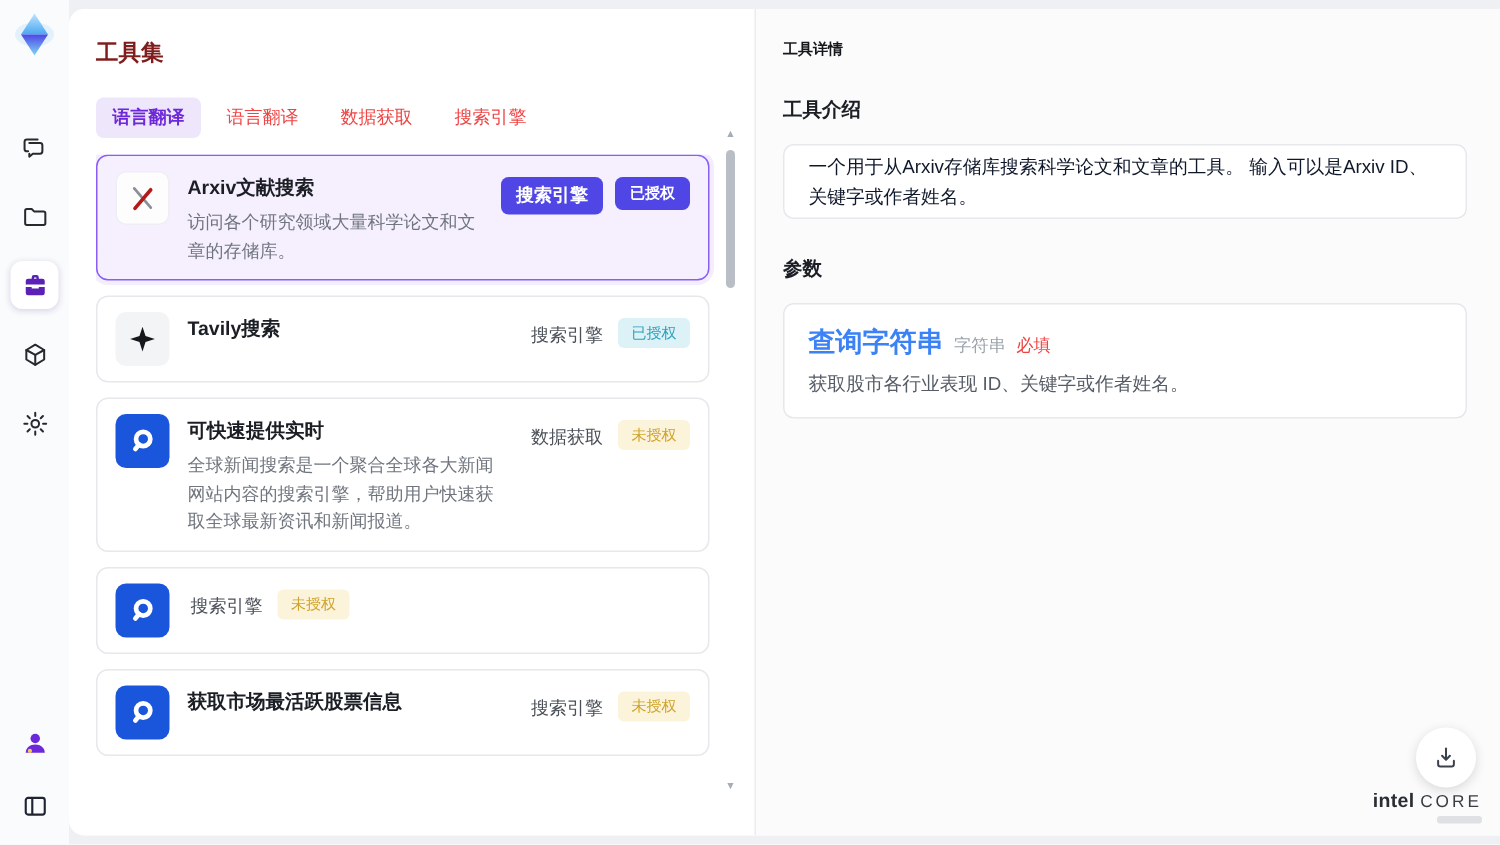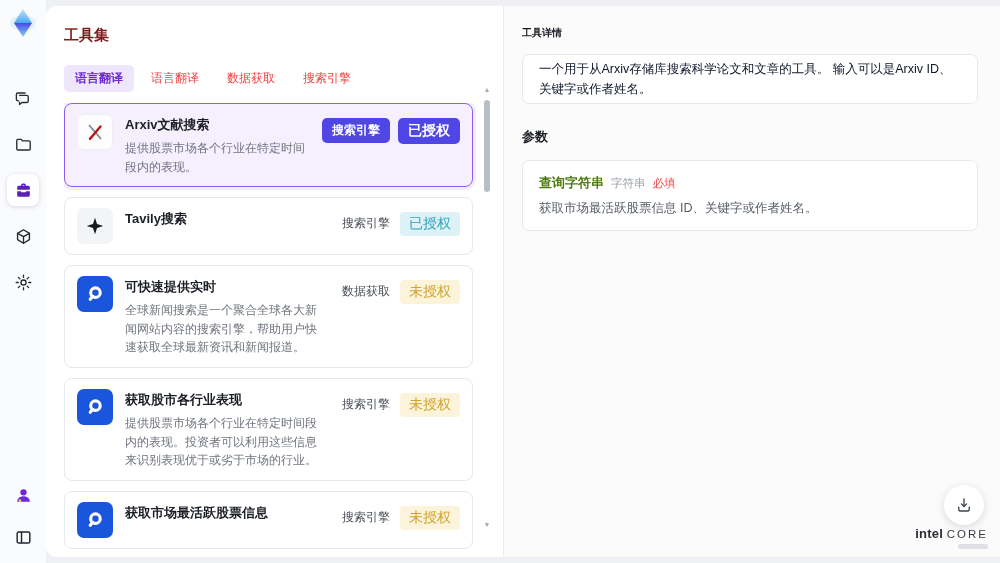--- a/index.html
+++ b/index.html
@@ -37,40 +37,40 @@
                align-items:center; justify-content:center; background:#f4f5f7; }
   .tool-icon svg { width:22px; height:22px; }
   .tool-icon.icon-arxiv { background:#fdfdfd; border:1px solid #f0eef5; }
   .tool-icon.icon-tavily { background:#f3f4f6; }
   .tool-icon.icon-bluesearch { background:var(--icon-blue); }
   .tool-main { flex:1 1 auto; min-width:0; }
   .tool-name { font-size:13px; font-weight:bold; color:#1b1e24; margin-top:2px; }
   .tool-desc { font-size:12px; color:#70757e; line-height:1.55; margin-top:5px; }
   .tool-badges { flex:0 0 auto; display:flex; gap:8px; align-items:flex-start; padding-top:4px; }
   .cat { font-size:12px; color:#4b5058; padding:3px 2px; white-space:nowrap; }
-  .auth { font-size:14px; padding:3px 9px; border-radius:4px; white-space:nowrap; }
+  .auth { font-size:10px; padding:3px 9px; border-radius:4px; white-space:nowrap; }
   .auth.authorized { background:var(--authorized-bg); color:var(--authorized-text); }
   .auth.unauthorized { background:var(--unauthorized-bg); color:var(--unauthorized-text); }
   .tool-card.selected .cat, .tool-card.selected .auth {
     background:var(--accent-fill); color:#fff; padding:4px 10px; border-radius:5px; font-weight:bold; }
   
   .scrollbar { position:absolute; left:437px; top:80px; bottom:28px; width:8px; }
   .sb-arrow { width:8px; height:8px; color:#a7adb6; font-size:7px; line-height:8px; text-align:center; cursor:pointer; }
   .sb-thumb { position:absolute; top:14px; left:1px; width:6px; height:92px; background:#b9bec6; border-radius:3px; cursor:pointer; }
   .sb-arrow.down { position:absolute; bottom:0; }
   
   .detail-panel { position:absolute; left:457px; right:0; top:0; bottom:0; background:#fbfbfc;
                   border-left:1px solid #ececf0; padding:14px 22px 0 18px; }
   .detail-title { font-size:10px; font-weight:bold; color:#15181d; margin-top:6px; }
   .section-heading { font-size:13px; font-weight:bold; color:#1b1e24; margin-top:24px; }
   .intro-box { margin-top:14px; background:#fff; border:1px solid #e7e8ec; border-radius:7px;
                padding:4px 16px; font-size:12.5px; color:#0f172a; line-height:1.6; }
   .param-box { margin-top:14px; background:#fff; border:1px solid #e7e8ec; border-radius:7px; padding:13px 16px; }
   .param-head { display:flex; align-items:baseline; gap:7px; }
-  .param-name { font-size:13px; font-weight:bold; color:#4d7c0f; }
+  .param-name { font-size:18px; font-weight:bold; color:#3b82f6; }
   .param-type { font-size:11.5px; color:#9aa1ab; }
   .param-required { font-size:11.5px; color:var(--required-red); }
   .param-desc { font-size:12.5px; color:#565c66; margin-top:8px; }
   
   .fab { position:absolute; right:16px; bottom:38px; width:40px; height:40px; border-radius:50%;
          background:#fff; box-shadow:0 2px 8px rgba(0,0,0,.14); display:flex; align-items:center;
          justify-content:center; cursor:pointer; z-index:6; }
   .fab svg { width:18px; height:18px; color:#3c424c; }
   .brand { position:absolute; right:12px; bottom:14px; z-index:6; text-align:center; }
   .brand-text { font-size:13px; color:#2a2d33; letter-spacing:.2px; }
@@ -171,21 +171,21 @@
     <div class="tool-list">
   <div class="tool-card selected">
     <div class="tool-icon icon-arxiv">
             <svg viewBox="0 0 24 24">
               <path d="M6 5 18 19" stroke="#8a8f98" stroke-width="2" stroke-linecap="round"></path>
               <path d="M18 6 6.5 19.5" stroke="#b31b1b" stroke-width="2.6" stroke-linecap="round"></path>
             </svg>
           </div>
     <div class="tool-main">
       <div class="tool-name">Arxiv文献搜索</div>
-      <div class="tool-desc">提供股票市场各个行业在特定时间段内的表现。</div>
+      <div class="tool-desc">访问各个研究领域大量科学论文和文章的存储库。</div>
     </div>
     <div class="tool-badges">
       <span class="cat">搜索引擎</span>
       <span class="auth authorized">已授权</span>
     </div>
   </div>
 
   <div class="tool-card">
     <div class="tool-icon icon-tavily">
             <svg viewBox="0 0 24 24" fill="#17181b">
@@ -218,24 +218,20 @@
     </div>
   </div>
 
   <div class="tool-card">
     <div class="tool-icon icon-bluesearch">
             <svg viewBox="0 0 24 24">
               <circle cx="12.5" cy="10.5" r="5.2" fill="none" stroke="#fff" stroke-width="3.4"></circle>
               <path d="M9.5 14.5 6.8 17.8" stroke="#fff" stroke-width="3.4" stroke-linecap="round"></path>
             </svg>
           </div>
-    <div class="tool-main">
-      <div class="tool-name">获取股市各行业表现</div>
-      <div class="tool-desc">提供股票市场各个行业在特定时间段内的表现。投资者可以利用这些信息来识别表现优于或劣于市场的行业。</div>
-    </div>
     <div class="tool-badges">
       <span class="cat">搜索引擎</span>
       <span class="auth unauthorized">未授权</span>
     </div>
   </div>
 
   <div class="tool-card">
     <div class="tool-icon icon-bluesearch">
             <svg viewBox="0 0 24 24">
               <circle cx="12.5" cy="10.5" r="5.2" fill="none" stroke="#fff" stroke-width="3.4"></circle>
@@ -255,29 +251,30 @@
 </div>
     <div class="scrollbar">
       <div class="sb-arrow up">▲</div>
       <div class="sb-thumb"></div>
       <div class="sb-arrow down">▼</div>
     </div>
   </div>
 
   <div class="detail-panel">
     <div class="detail-title">工具详情</div>
+    <div class="section-heading">工具介绍</div>
     <div class="intro-box">一个用于从Arxiv存储库搜索科学论文和文章的工具。 输入可以是Arxiv ID、关键字或作者姓名。</div>
     <div class="section-heading">参数</div>
     <div class="param-box">
       <div class="param-head">
         <span class="param-name">查询字符串</span>
         <span class="param-type">字符串</span>
         <span class="param-required">必填</span>
       </div>
-      <div class="param-desc">获取市场最活跃股票信息 ID、关键字或作者姓名。</div>
+      <div class="param-desc">获取股市各行业表现 ID、关键字或作者姓名。</div>
     </div>
   </div>
 </div>
 
 <div class="fab">
   <svg viewBox="0 0 24 24" fill="none" stroke="currentColor" stroke-width="1.8" stroke-linecap="round" stroke-linejoin="round">
     <path d="M12 4v9"></path>
       <path d="M8.5 10.5 12 14l3.5-3.5"></path>
       <path d="M5 15v3a2 2 0 0 0 2 2h10a2 2 0 0 0 2-2v-3"></path>
   </svg>

